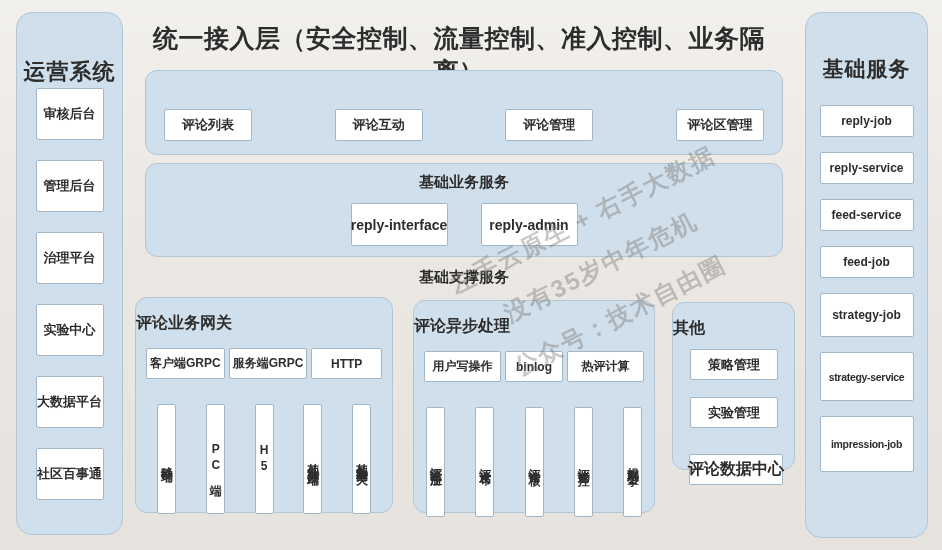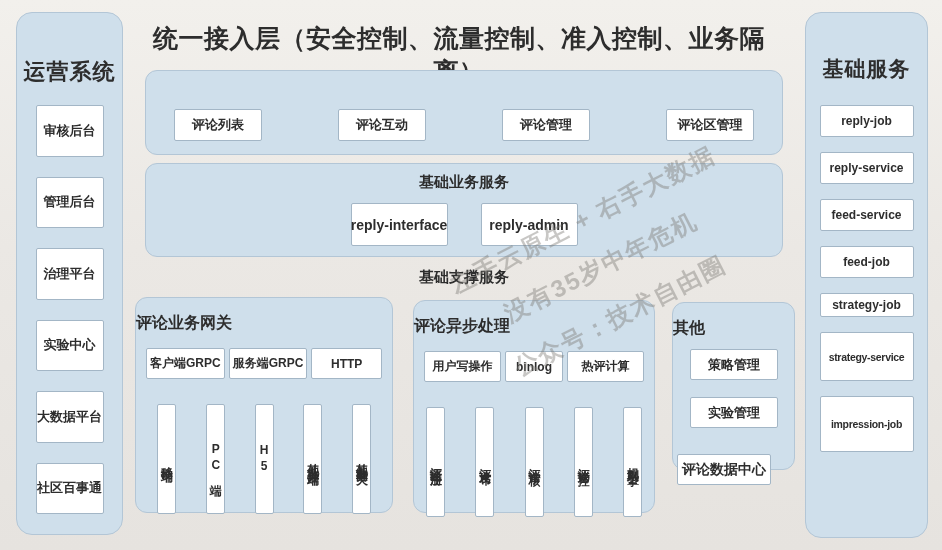--- a/index.html
+++ b/index.html
@@ -12,49 +12,49 @@
 
   
   .sidebar {
     position:absolute; background:#cfdfeb; border:1px solid #b3c6d6;
     border-radius:16px; box-sizing:border-box;
     display:flex; flex-direction:column; align-items:center;
   }
   .sidebar-left  { left:16px;  top:12px; width:107px; height:523px; }
   .sidebar-right { left:805px; top:12px; width:123px; height:526px; }
   .sidebar-title { font-weight:700; font-size:22px; letter-spacing:1px; }
-  .sidebar-left  .sidebar-title { margin-top:44px; margin-bottom:18px; }
+  .sidebar-left  .sidebar-title { margin-top:44px; margin-bottom:1px; }
   .sidebar-right .sidebar-title { margin-top:42px; margin-bottom:22px; font-size:21px; }
 
   .wbox {
     background:#ffffff; border:1px solid #a3b6c6; border-radius:2px;
     display:flex; align-items:center; justify-content:center;
     font-weight:700; box-sizing:border-box; text-align:center; white-space:nowrap;
   }
   .sidebar-left  .side-box { width:68px; height:52px; margin-bottom:20px; font-size:13px; }
   .sidebar-right .side-box { width:94px; margin-bottom:15px; font-size:12px; }
-  .h32{height:32px} .h36{height:24px} .h38{height:49px} .h56{height:56px}
+  .h32{height:32px} .h36{height:44px} .h38{height:49px} .h56{height:56px}
   .small{font-size:10.5px !important; letter-spacing:-0.3px;}
 
   
   .center-title {
     position:absolute; left:135px; top:22px; width:648px;
     text-align:center; font-size:25px; font-weight:700; letter-spacing:0.5px;
   }
   .panel {
     position:absolute; background:#cfdfeb; border:1px solid #b3c6d6;
     border-radius:12px; box-sizing:border-box;
   }
   .panel-label  { text-align:center; font-weight:700; font-size:15px; margin-top:9px; }
   .panel-label2 { text-align:left; font-weight:700; font-size:16px; margin-top:15px; }
 
   .panel-products { left:145px; top:70px;  width:638px; height:85px; }
   .panel-products .box-row {
     position:absolute; left:0; right:0; top:38px;
-    display:flex; justify-content:space-between; padding:0 28px;
+    display:flex; justify-content:space-between; padding:0 18px;
   }
   .panel-products .wbox { width:88px; height:32px; font-size:13px; }
 
   .panel-business { left:145px; top:163px; width:638px; height:94px; }
   .panel-business .box-row {
     position:absolute; left:0; right:0; top:39px;
     display:flex; justify-content:center; gap:33px;
   }
   .panel-business .wbox { width:97px; height:43px; font-size:14px; }
 
@@ -84,21 +84,21 @@
     width:19px; height:110px; background:#fff; border:1px solid #a3b6c6;
     border-radius:2px; box-sizing:border-box;
     display:flex; align-items:center; justify-content:center;
     writing-mode:vertical-rl; text-orientation:upright;
     font-weight:700; font-size:12px; letter-spacing:2px;
   }
 
   .panel-other .wbox { position:absolute; left:17px; width:88px; height:31px; font-size:13px; }
   .panel-other .ob1 { top:46px; }
   .panel-other .ob2 { top:94px;font-family:Liberation Mono, monospace; }
-  .panel-other .ob3 { top:151px; left:4px; width:94px; font-size:14px; }
+  .panel-other .ob3 { top:151px; left:16px; width:94px; font-size:16px; }
 
   
   .watermark {
     position:absolute; z-index:40; pointer-events:none; white-space:nowrap;
     color:rgba(124,121,117,0.42); font-weight:700; font-size:24px; letter-spacing:2px;
     transform:translate(-50%,-50%) rotate(-27deg);
   }
   .wm1 { left:583px; top:220px; }
   .wm2 { left:601px; top:267px; }
   .wm3 { left:620px; top:316px; }

